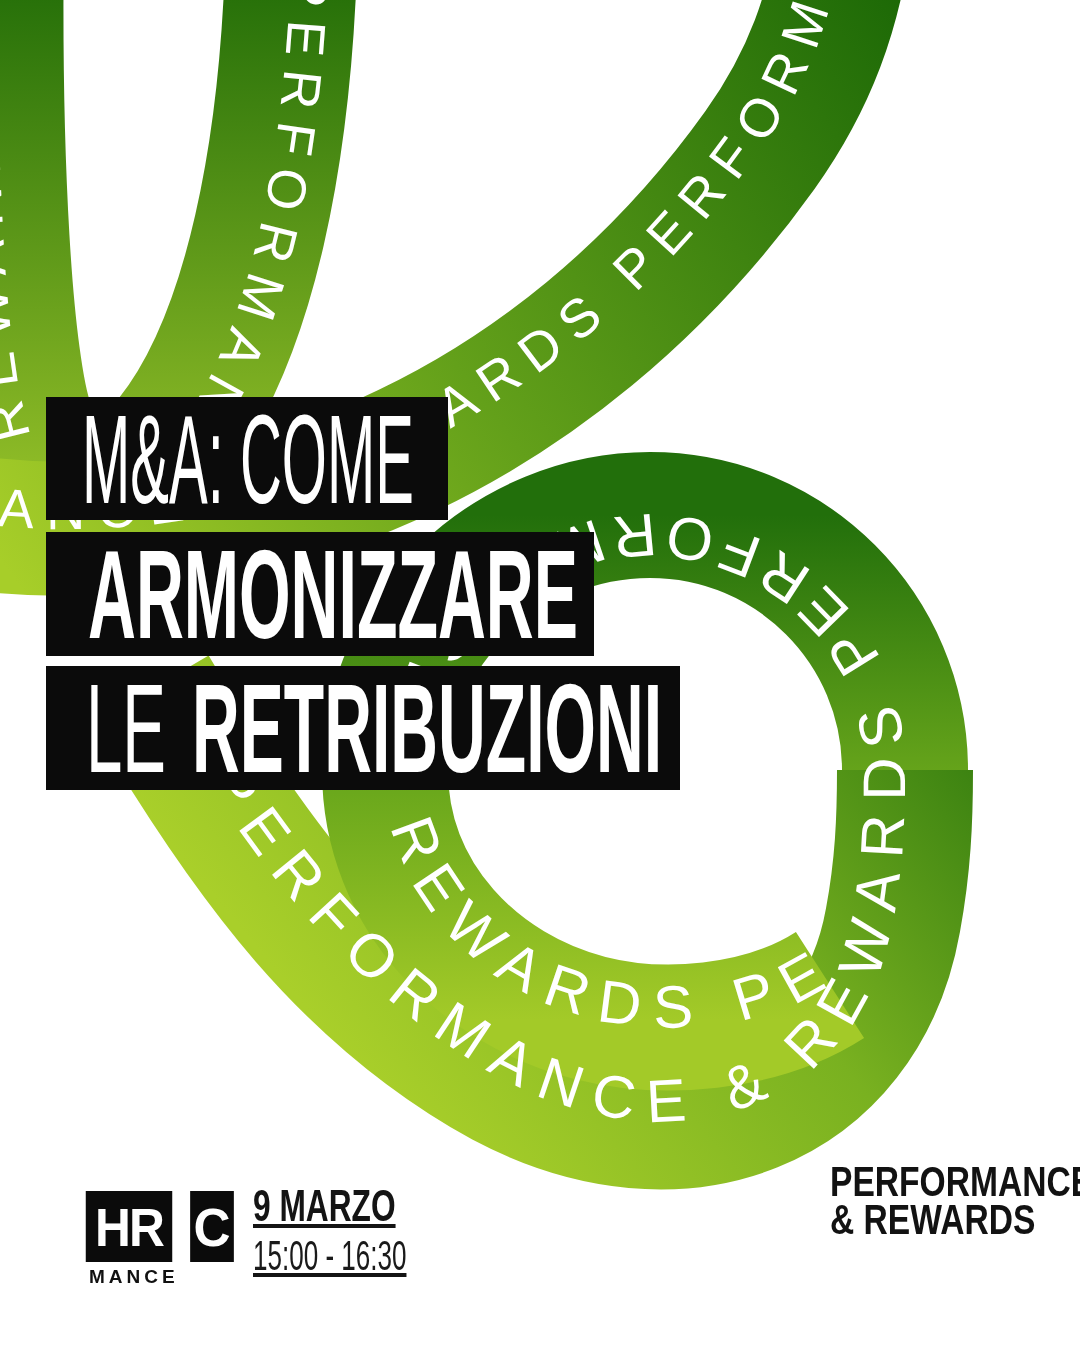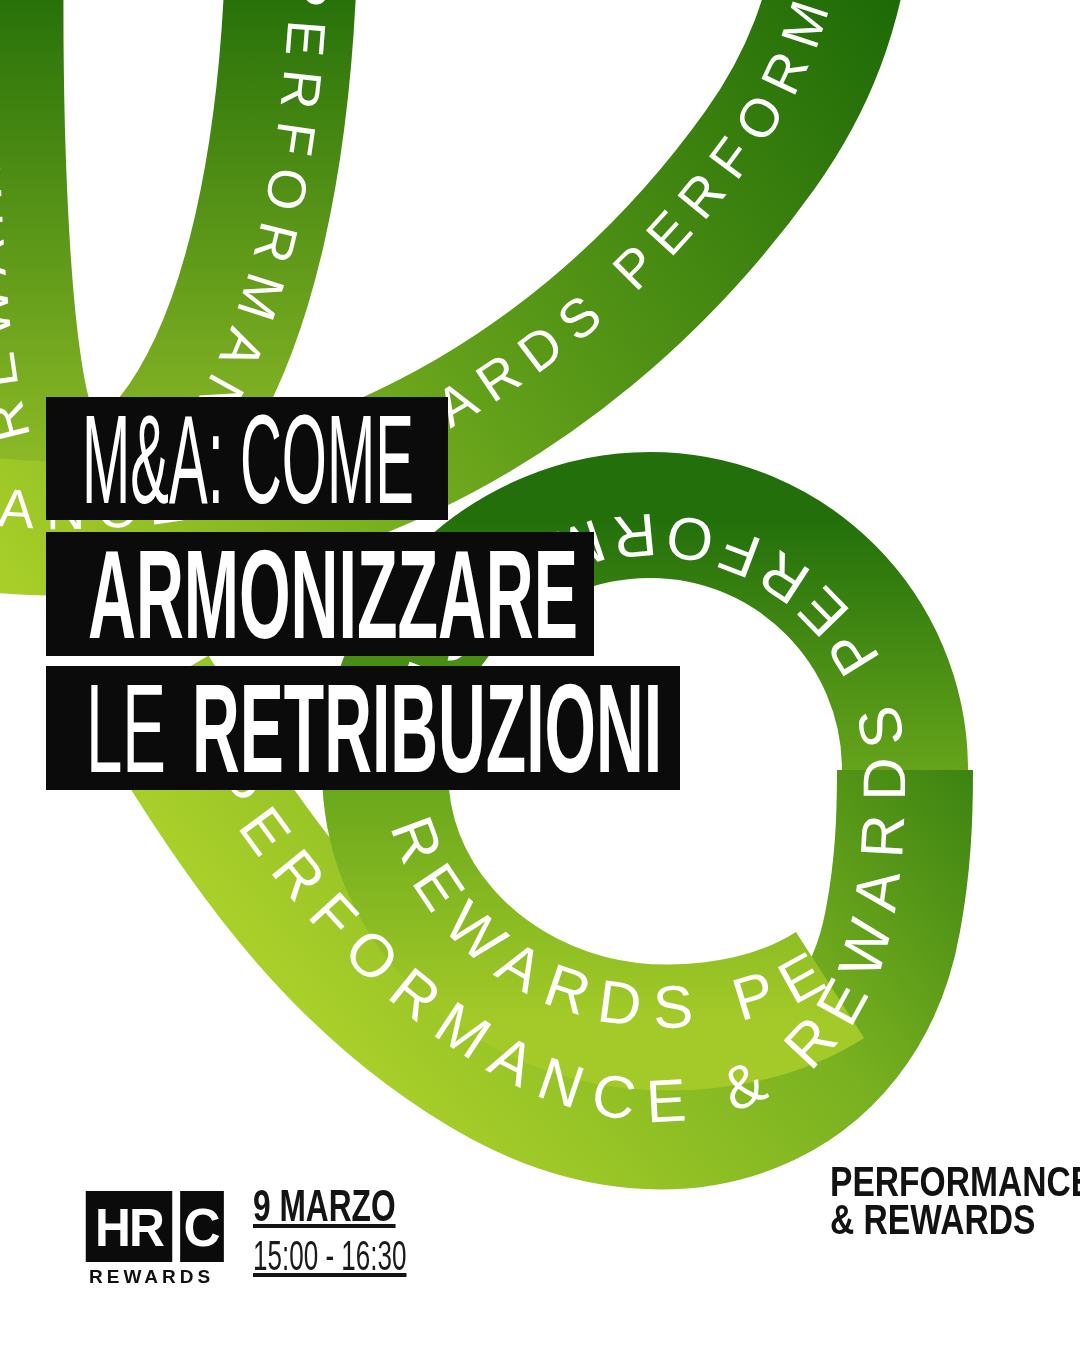--- a/index.html
+++ b/index.html
@@ -10,21 +10,21 @@
 
   .ribbon-text{fill:#ffffff;font-family:"Liberation Sans",sans-serif;
                font-weight:400;letter-spacing:13px;}
   .rt-sm{font-size:54px;}
   .rt-lg{font-size:60px;letter-spacing:15px;}
 
   .title-line{fill:#ffffff;font-family:"Liberation Sans",sans-serif;}
 
   
   .footer-el{position:absolute;color:#141414;}
-  .hrc-logo{left:82px;top:1191px;display:flex;gap:3px;}
+  .hrc-logo{left:82px;top:1191px;display:flex;gap:13px;}
   .hrc-box{background:#0b0b0b;color:#ffffff;height:71px;display:flex;
            align-items:center;justify-content:center;font-weight:700;}
   .hrc-hr{width:94px;font-size:54px;letter-spacing:-2px;transform:scaleX(.92);}
   .hrc-c{width:46px;font-size:54px;transform:scaleX(.95);}
   .hrc-square{left:89px;top:1266px;font-weight:700;font-size:19px;
               letter-spacing:4px;color:#111111;}
   .event-block{left:253px;top:1184px;text-decoration:underline;}
   .event-date{font-size:44px;font-weight:700;transform:scaleX(.72);
               transform-origin:left top;white-space:nowrap;line-height:1.0;}
   .event-time{font-size:42px;font-weight:400;transform:scaleX(.62);
@@ -90,21 +90,21 @@
     <text class="title-line" x="82" y="503" font-size="126" font-weight="400" textLength="332" lengthAdjust="spacingAndGlyphs">M&amp;A: COME</text>
     <text class="title-line" x="88" y="638" font-size="126" font-weight="700" textLength="490" lengthAdjust="spacingAndGlyphs">ARMONIZZARE</text>
     <text class="title-line" x="86" y="772" font-size="126" font-weight="400" textLength="80" lengthAdjust="spacingAndGlyphs">LE</text>
     <text class="title-line" x="192" y="772" font-size="126" font-weight="700" textLength="470" lengthAdjust="spacingAndGlyphs">RETRIBUZIONI</text>
   </svg>
 
   <div class="footer-el hrc-logo">
     <div class="hrc-box hrc-hr">HR</div>
     <div class="hrc-box hrc-c">C</div>
   </div>
-  <div class="footer-el hrc-square">REWARDS</div>
+  <div class="footer-el hrc-square">MANCE</div>
 
   <div class="footer-el event-block">
     <div class="event-date">9 MARZO</div>
     <div class="event-time">15:00 - 16:30</div>
   </div>
 
   <div class="footer-el brand-block">
     <div class="brand-line">PERFORMANCE</div>
     <div class="brand-line">&amp; REWARDS</div>
   </div>

